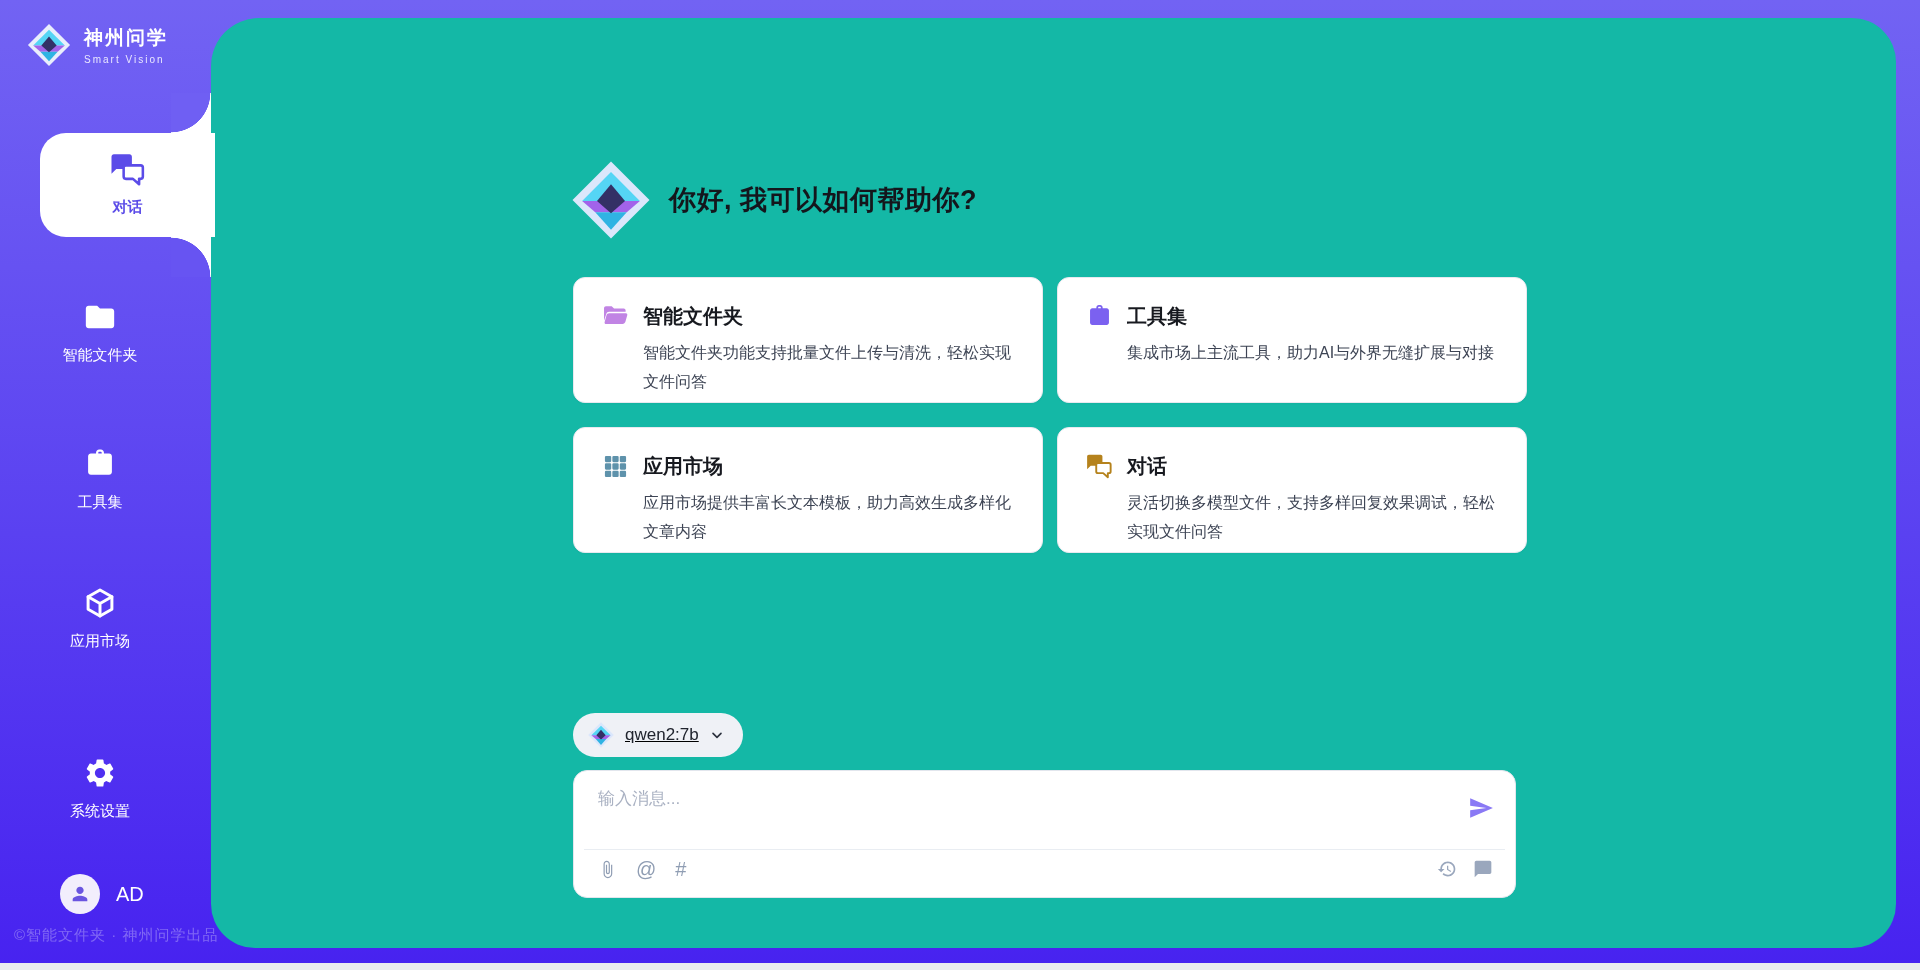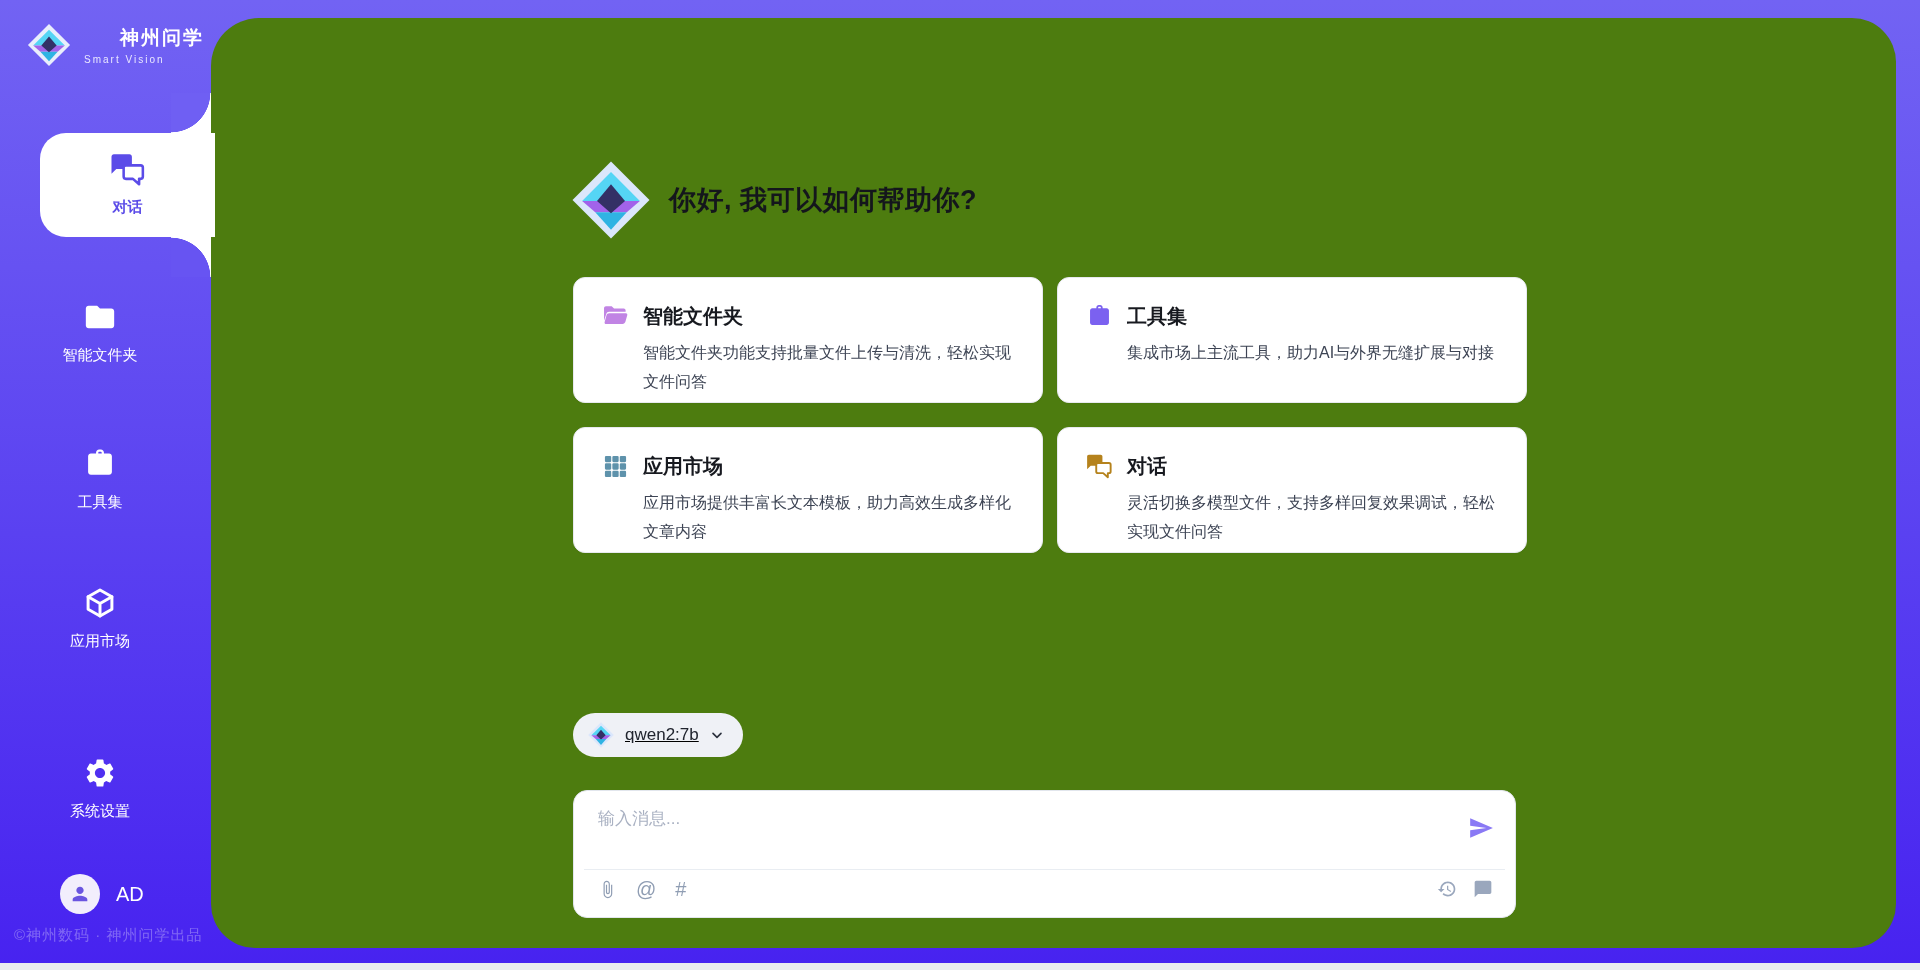--- a/index.html
+++ b/index.html
@@ -6,21 +6,21 @@
   html,body { width:1920px; height:970px; overflow:hidden; }
   body {
     position:relative;
     font-family:"Liberation Sans", sans-serif;
     background:linear-gradient(180deg,#7263f3 0%,#5a41f1 55%,#4722f0 100%);
   }
 
   
   .brand { position:absolute; left:26px; top:22px; display:flex; align-items:center; gap:12px; }
   .brand .gem { width:46px; height:46px; }
-  .brand-name { color:#fff; font-size:19px; font-weight:700; letter-spacing:2px;margin-left:36px; }
+  .brand-name { color:#fff; font-size:19px; font-weight:700; letter-spacing:2px; }
   .brand-sub { color:#e9e7ff; font-size:10px; letter-spacing:2px; margin-top:3px; }
 
   .nav-item { position:absolute; left:0; width:200px; text-align:center; color:#fff; cursor:pointer; }
   .nav-item .nav-icon { display:inline-block; width:34px; height:34px; }
   .nav-item .nav-label { display:block; font-size:15px; margin-top:8px; }
 
   .active-tab { position:absolute; left:40px; top:133px; width:175px; height:104px;
                 background:#fff; border-radius:26px 0 0 26px; }
   .fillet-top    { position:absolute; left:171px; top:93px;  width:40px; height:40px;
                    background:radial-gradient(circle 40px at 0 0,    #6f5ff3 0 39px, #fff 39.6px); }
@@ -33,21 +33,21 @@
   .user-row { position:absolute; left:60px; top:874px; display:flex; align-items:center; gap:16px; }
   .avatar { width:40px; height:40px; border-radius:50%; background:#f2eefc; display:flex;
             align-items:center; justify-content:center; }
   .avatar svg { width:22px; height:22px; color:#6a55e0; }
   .user-name { color:#fff; font-size:20px; }
   .sidebar-footer { position:absolute; left:14px; top:926px; color:rgba(255,255,255,.3);
                     font-size:15px; letter-spacing:1px; }
 
   
   .content-panel { position:absolute; left:211px; top:18px; width:1685px; height:930px;
-                   background:#4d7c0f; border-radius:48px 44px 44px 44px; }
+                   background:#14b8a6; border-radius:48px 44px 44px 44px; }
 
   .greeting { position:absolute; left:358px; top:140px; display:flex; align-items:center; gap:16px; }
   .greeting .gem { width:84px; height:84px; }
   .greeting-title { font-size:27px; font-weight:800; color:#14161c; letter-spacing:.5px; }
 
   .cards { position:absolute; left:362px; top:259px; display:grid;
            grid-template-columns:470px 470px; column-gap:14px; row-gap:24px; }
   .card { height:126px; background:#fff; border:1px solid #e7e9ef; border-radius:12px;
           padding:25px 24px 0 28px; box-shadow:0 1px 2px rgba(20,20,40,.03); cursor:pointer; }
   .card-head { display:flex; align-items:center; gap:14px; }
@@ -55,21 +55,21 @@
   .card-title { font-size:20px; font-weight:800; color:#17191f; }
   .card-desc { margin:9px 0 0 41px; font-size:16px; line-height:1.8; color:#3d4454; }
 
   .model-pill { position:absolute; left:362px; top:695px; height:44px; padding:0 18px 0 14px;
                 background:#eff1f6; border-radius:22px; display:inline-flex; align-items:center;
                 gap:10px; cursor:pointer;text-decoration:underline; }
   .model-pill .gem { width:28px; height:28px; }
   .model-name { font-size:17px; color:#20242e; }
   .model-pill .chev { width:16px; height:16px; color:#2b313d; }
 
-  .composer { position:absolute; left:362px; top:772px; width:943px; height:128px;
+  .composer { position:absolute; left:362px; top:752px; width:943px; height:128px;
               border:1px solid #e2e6ed; border-radius:14px; background:#fff; }
   .composer textarea { position:absolute; left:24px; top:16px; width:840px; height:52px;
               border:none; outline:none; resize:none; font-family:"Liberation Sans",sans-serif;
               font-size:17px; color:#333; background:transparent; }
   .composer textarea::placeholder { color:#a9b1c2; }
   .send-btn { position:absolute; right:20px; top:24px; width:28px; height:28px; border:none;
               background:transparent; color:#8a79f5; cursor:pointer; }
   .send-btn svg { width:26px; height:26px; }
   .composer-divider { position:absolute; left:10px; right:10px; top:78px; height:1px; background:#e9edf2; }
   .composer-tools { position:absolute; left:24px; top:88px; display:flex; align-items:center;
@@ -254,15 +254,15 @@
 
 <div class="user-row">
   <div class="avatar">
     <svg viewBox="0 0 24 24">
       <path fill="currentColor" d="M12 12c2.21 0 4-1.79 4-4s-1.79-4-4-4-4 1.79-4 4 1.79 4 4 4zm0 2c-2.67 0-8 1.34-8 4v2h16v-2c0-2.66-5.33-4-8-4z"></path>
     </svg>
   </div>
   <span class="user-name">AD</span>
 </div>
 
-<div class="sidebar-footer">©神州数码 · 神州问学出品</div>
+<div class="sidebar-footer">©智能文件夹 · 神州问学出品</div>
 
 <div class="bottom-strip"></div>
 
 </body></html>

